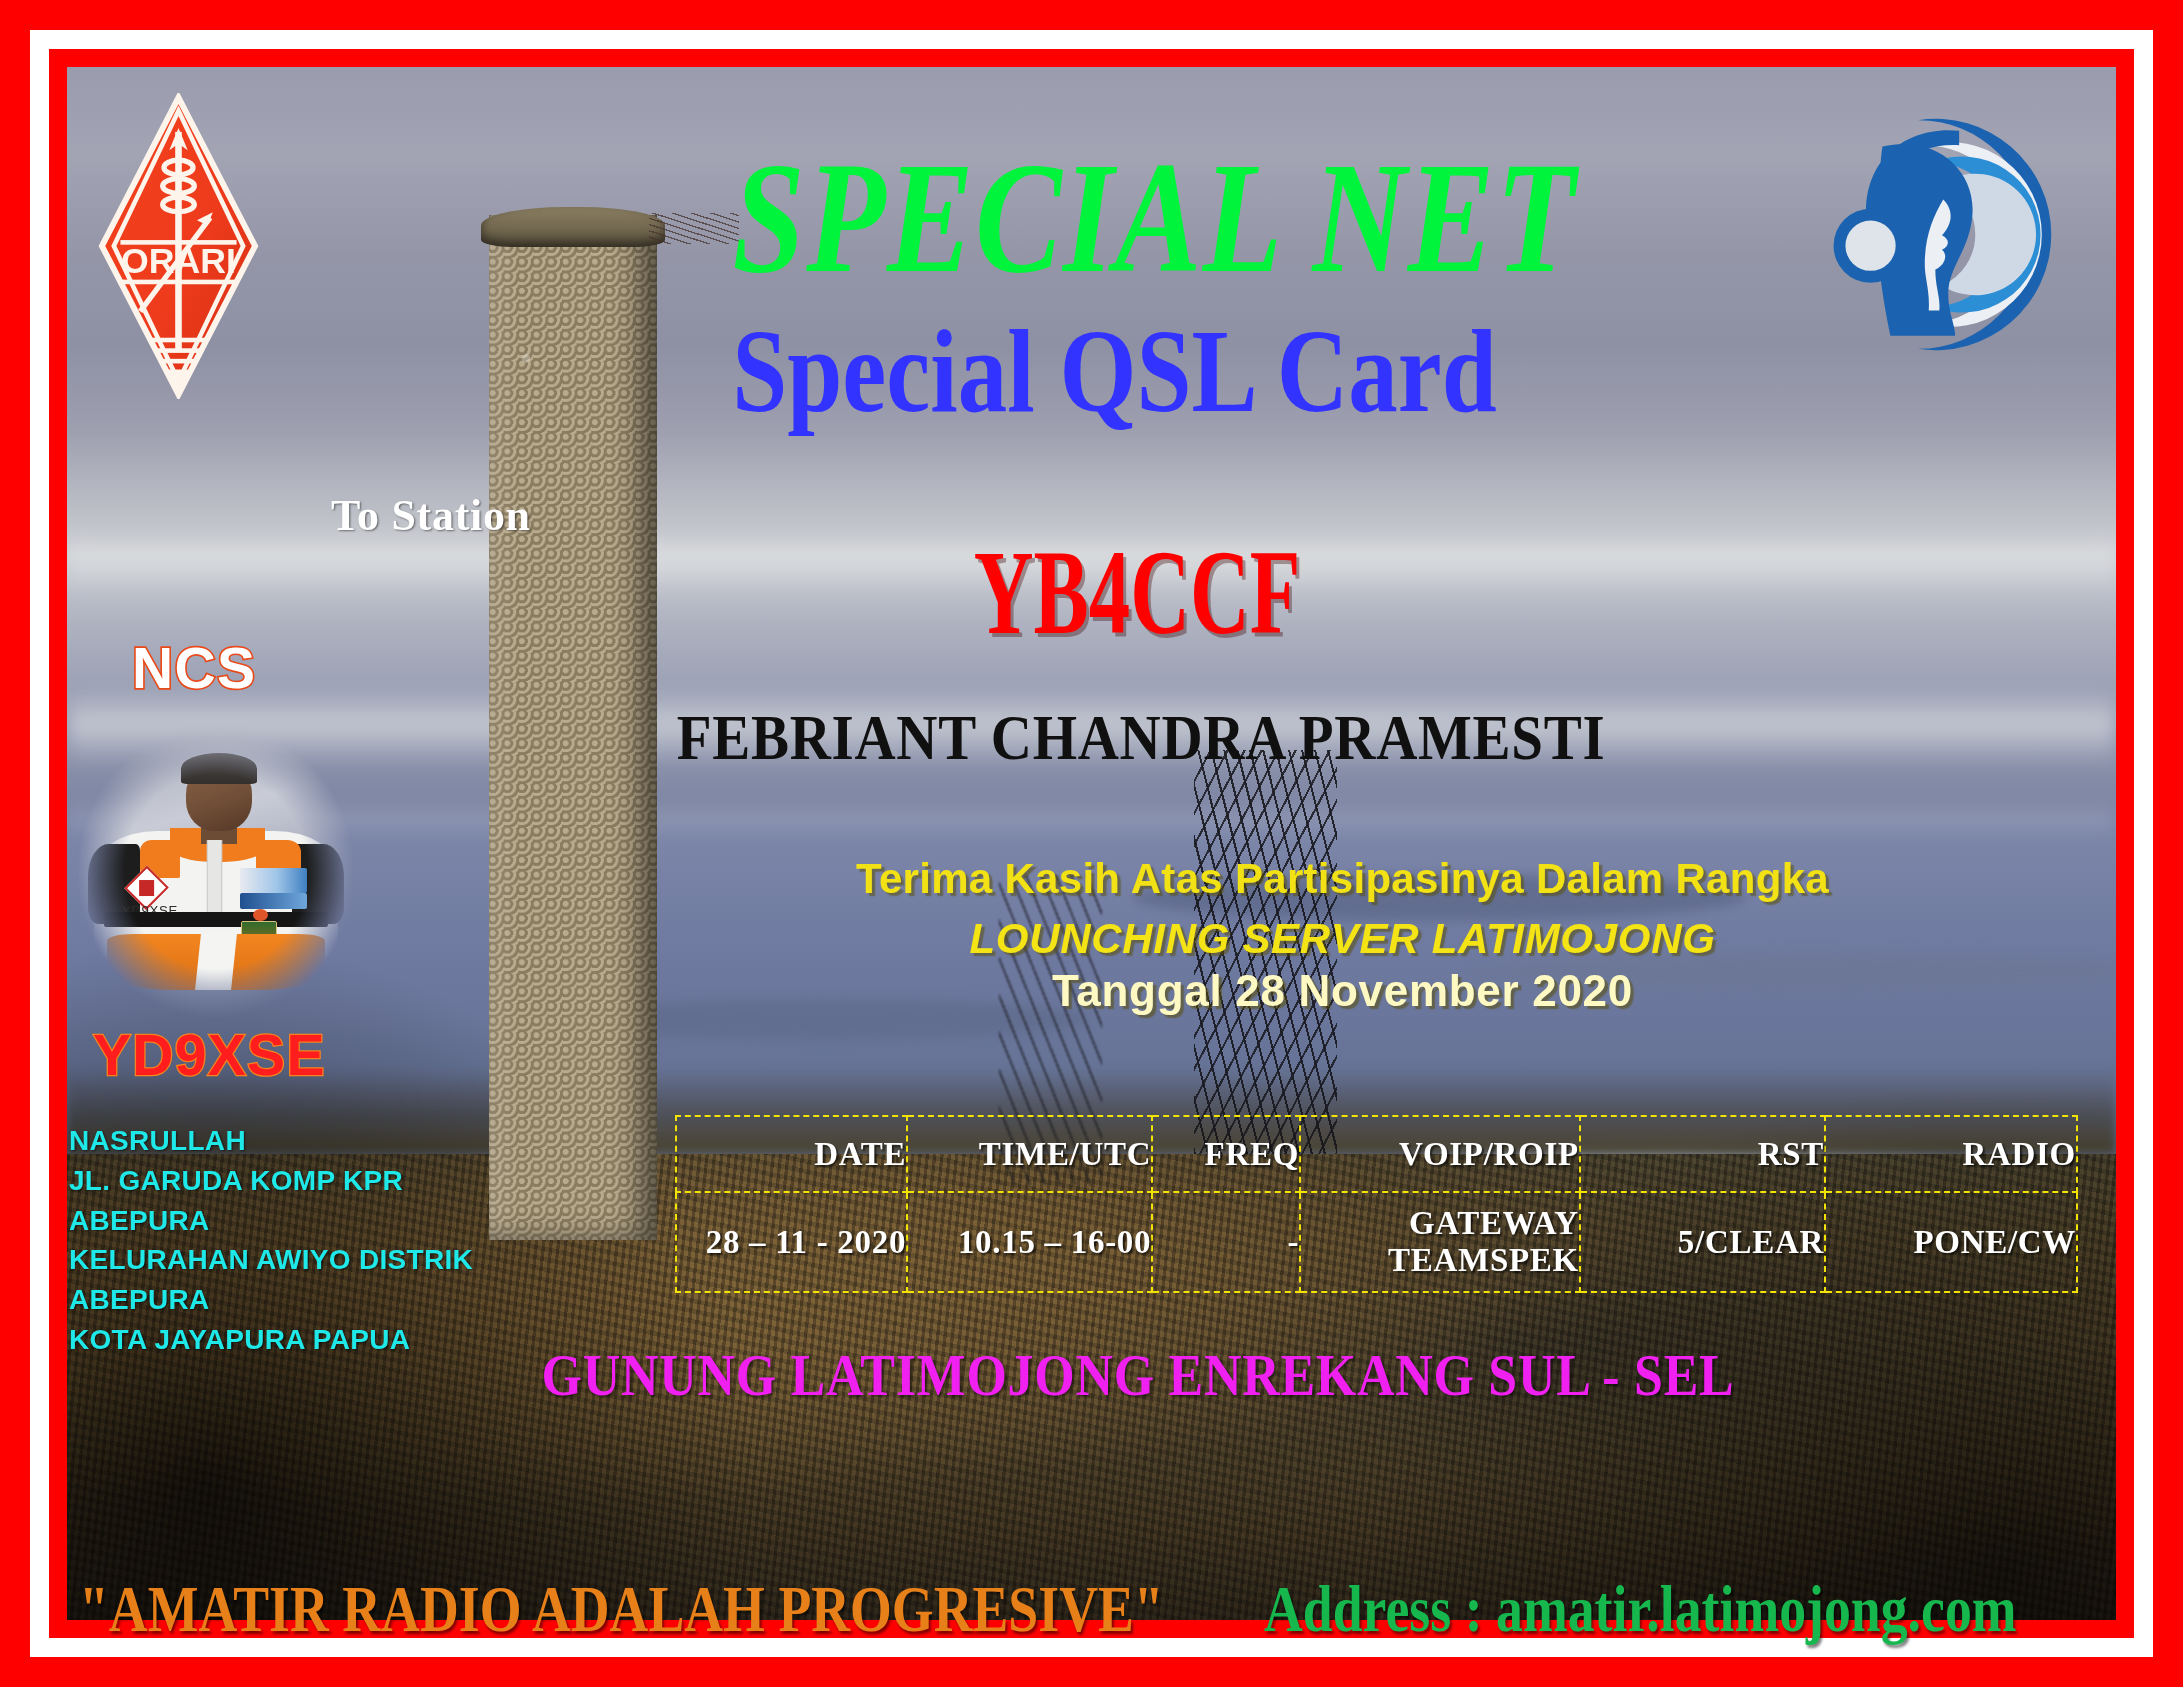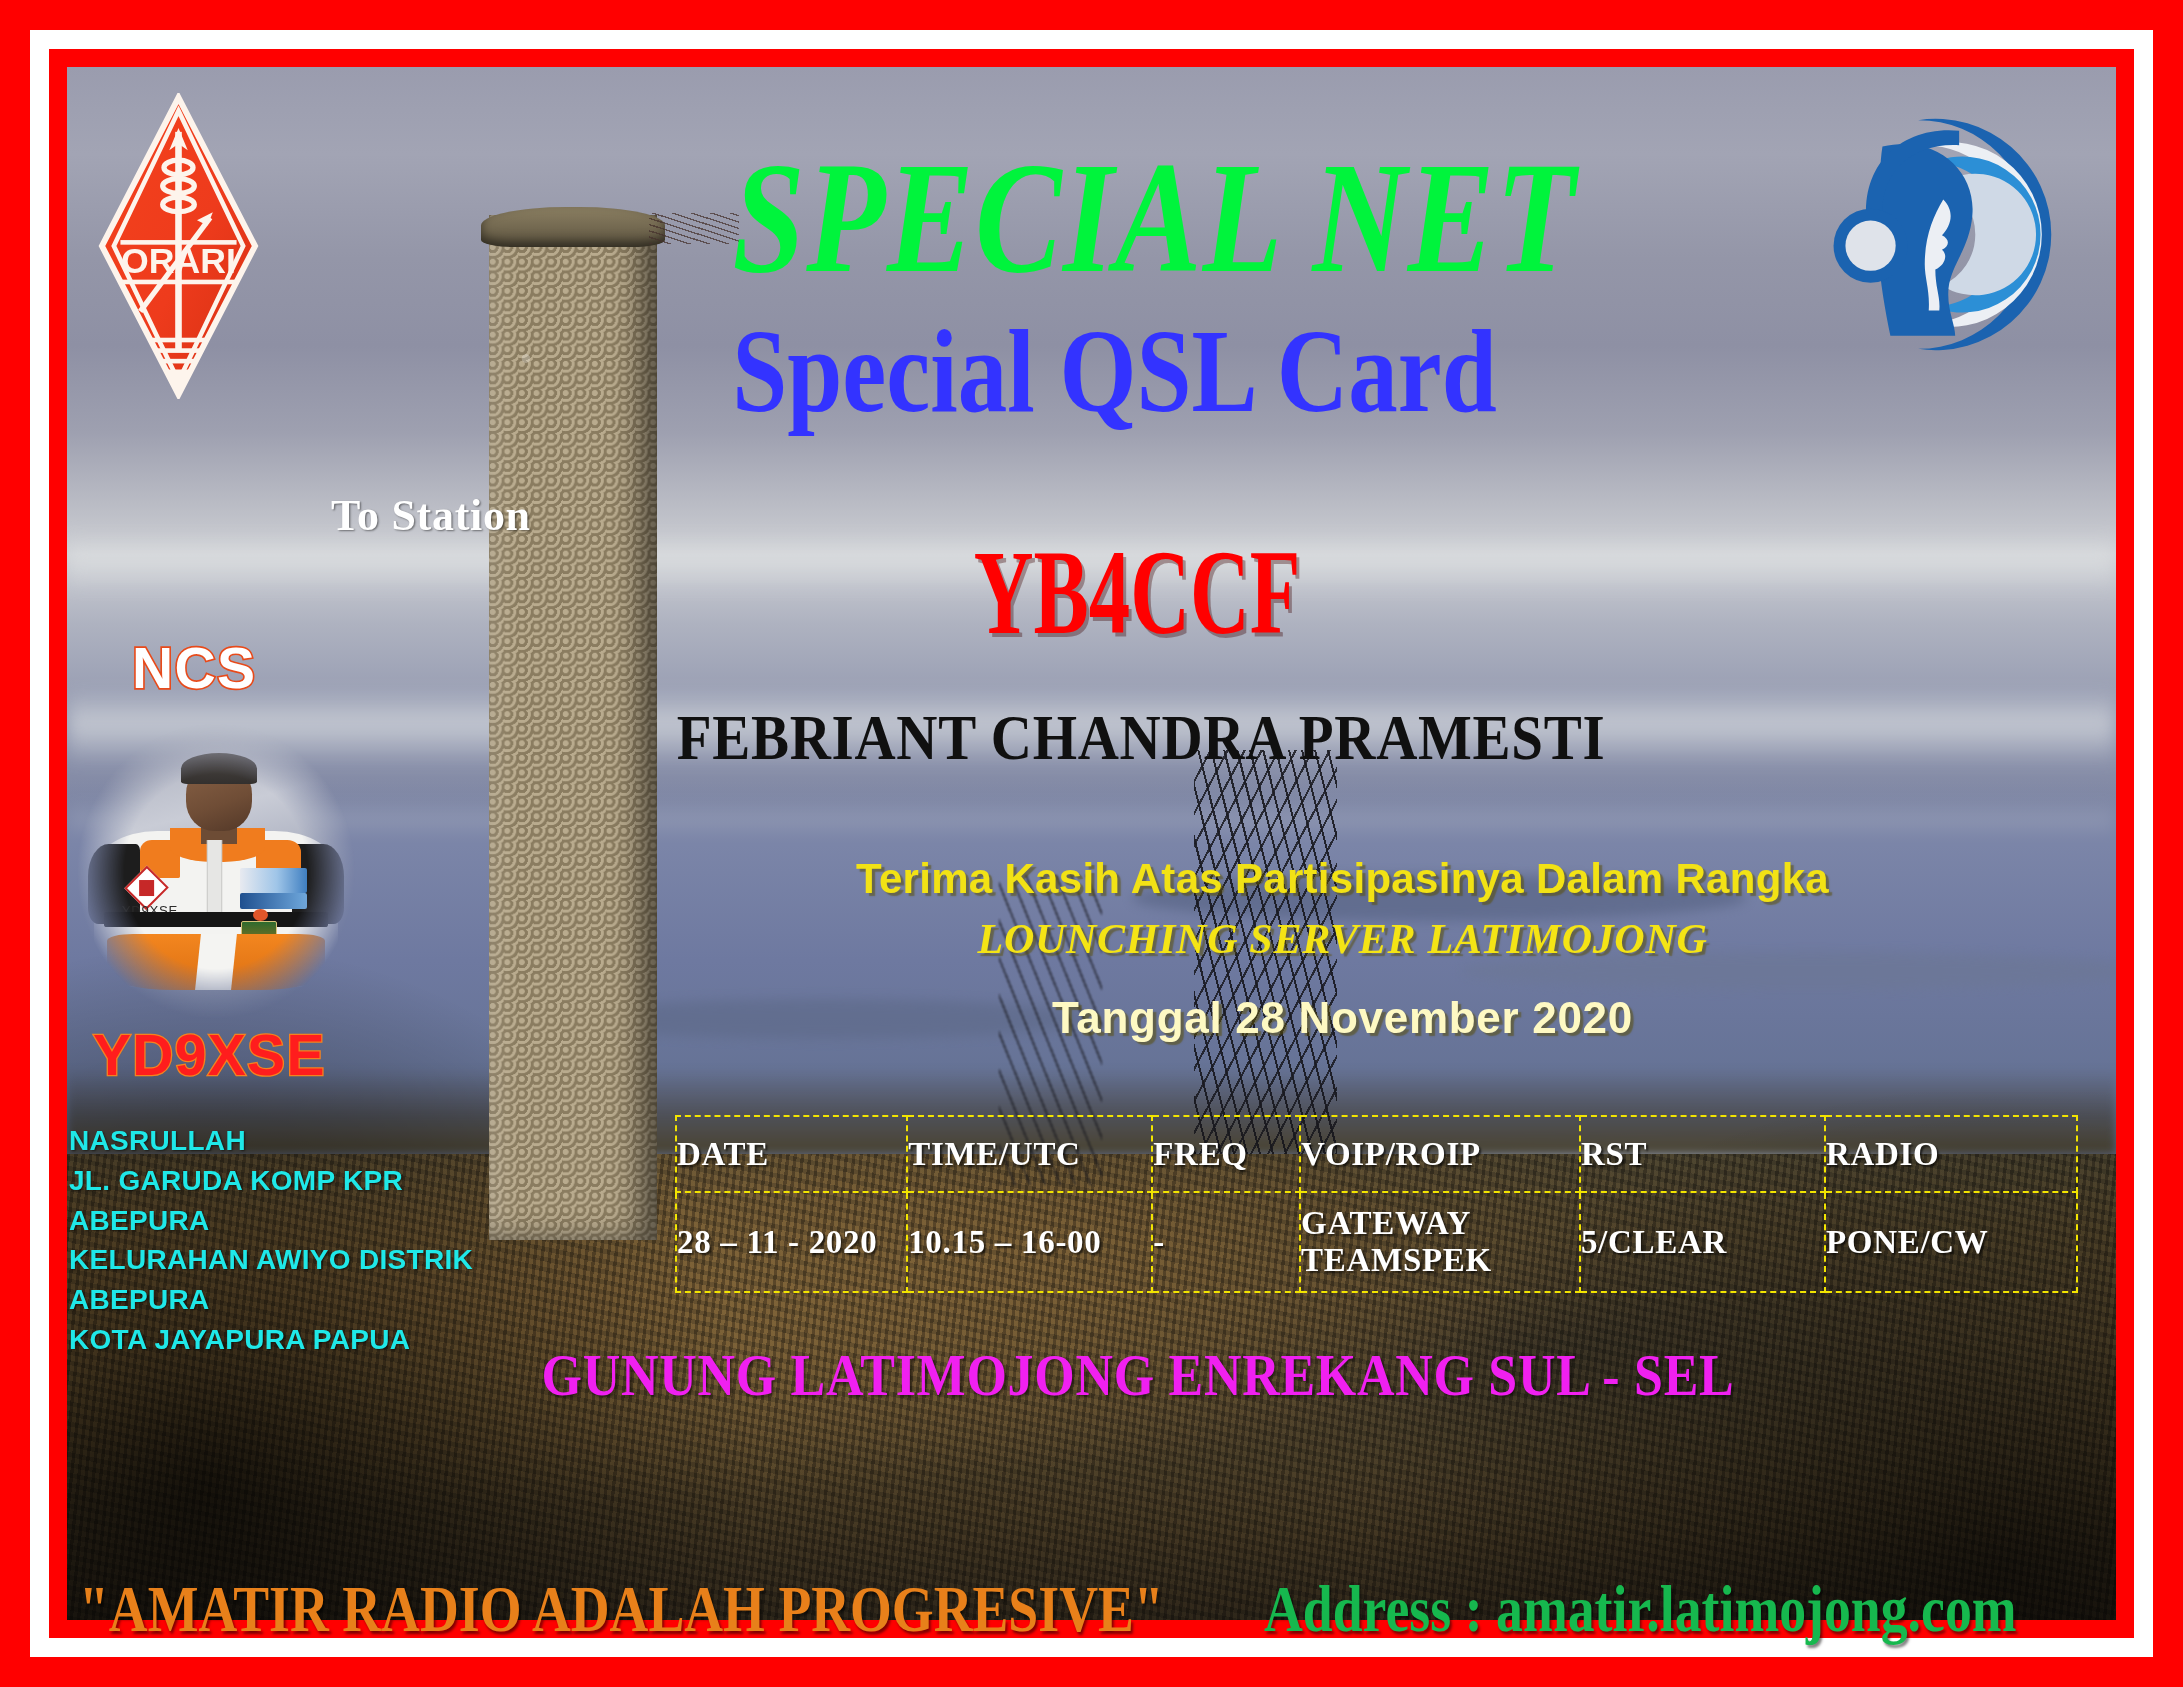--- a/index.html
+++ b/index.html
@@ -183,24 +183,24 @@
   .yellowblk{
     position:absolute;left:595px;right:93px;top:855px;text-align:center;
   }
   .y1{
     font-family:"Liberation Sans",sans-serif;font-weight:bold;
     font-size:42px;color:#f2e215;letter-spacing:0.3px;
     text-shadow:3.3px 3.3px 1.3px rgba(90,78,10,.55);
     margin-bottom:12px;
   }
   .y2{
-    font-family:Liberation Serif, serif;font-weight:bold;font-style:italic;
+    font-family:Liberation Sans, sans-serif;font-weight:bold;font-style:italic;
     font-size:42px;color:#f4e415;letter-spacing:0.7px;
     text-shadow:3.3px 3.3px 1.3px rgba(90,78,10,.55);
-    margin-bottom:30px;
+    margin-bottom:3px;
   }
   .y3{
     font-family:"Liberation Sans",sans-serif;font-weight:bold;
     font-size:44px;color:#fef9c3;letter-spacing:0.7px;
     text-shadow:3.3px 3.3px 1.3px rgba(90,78,10,.55);
   }
 
   
   .ncs-label{
     position:absolute;left:132px;top:635px;
@@ -253,21 +253,21 @@
   }
 
   
   table.qso{
     position:absolute;left:675px;top:1115px;width:1403px;
     border-collapse:collapse;
     table-layout:fixed;
   }
   table.qso th, table.qso td{
     border:2.6px dashed #f2e400;
-    color:#ffffff;text-align:left;vertical-align:middle;
+    color:#ffffff;text-align:right;vertical-align:middle;
     font-family:"Liberation Serif",serif;font-weight:bold;
     text-shadow:2px 2px 2px rgba(0,0,0,.6);
     padding:0;
   }
   table.qso th{
     height:74px;font-size:33px;letter-spacing:0.7px;
     transform:scaleY(1);
   }
   table.qso td{
     height:98px;font-size:33px;letter-spacing:0.7px;

